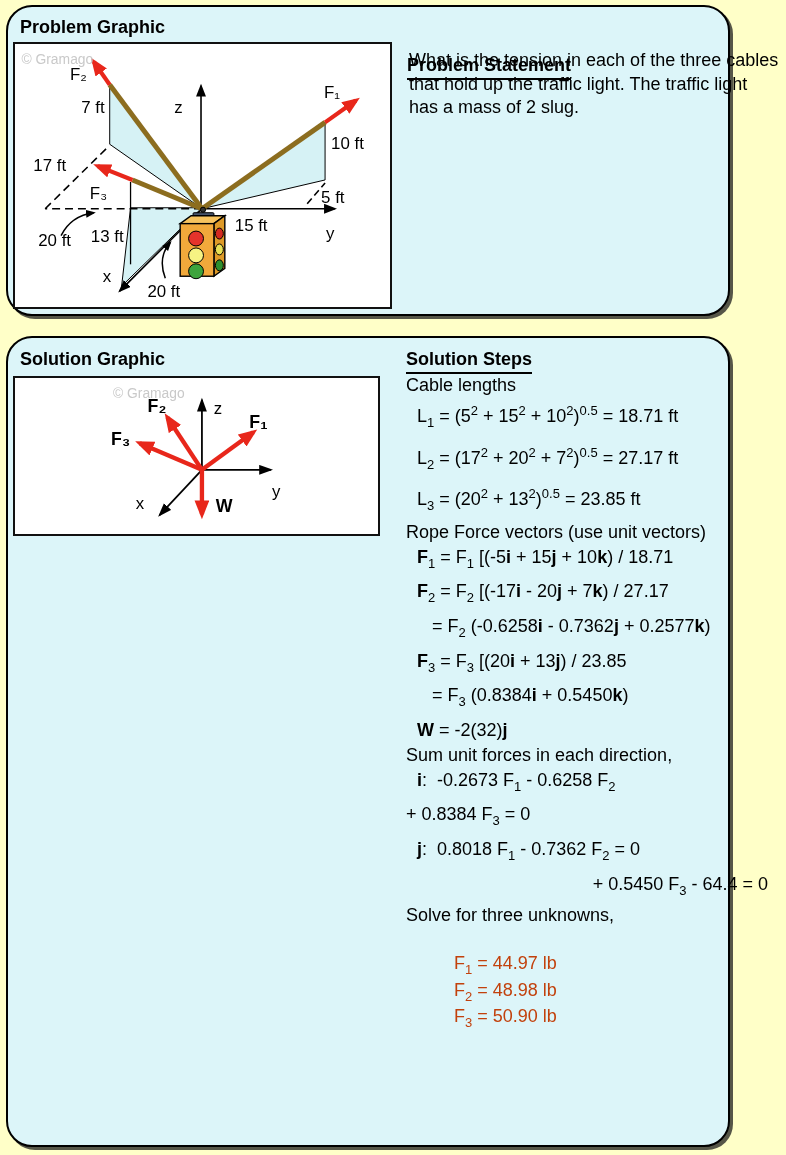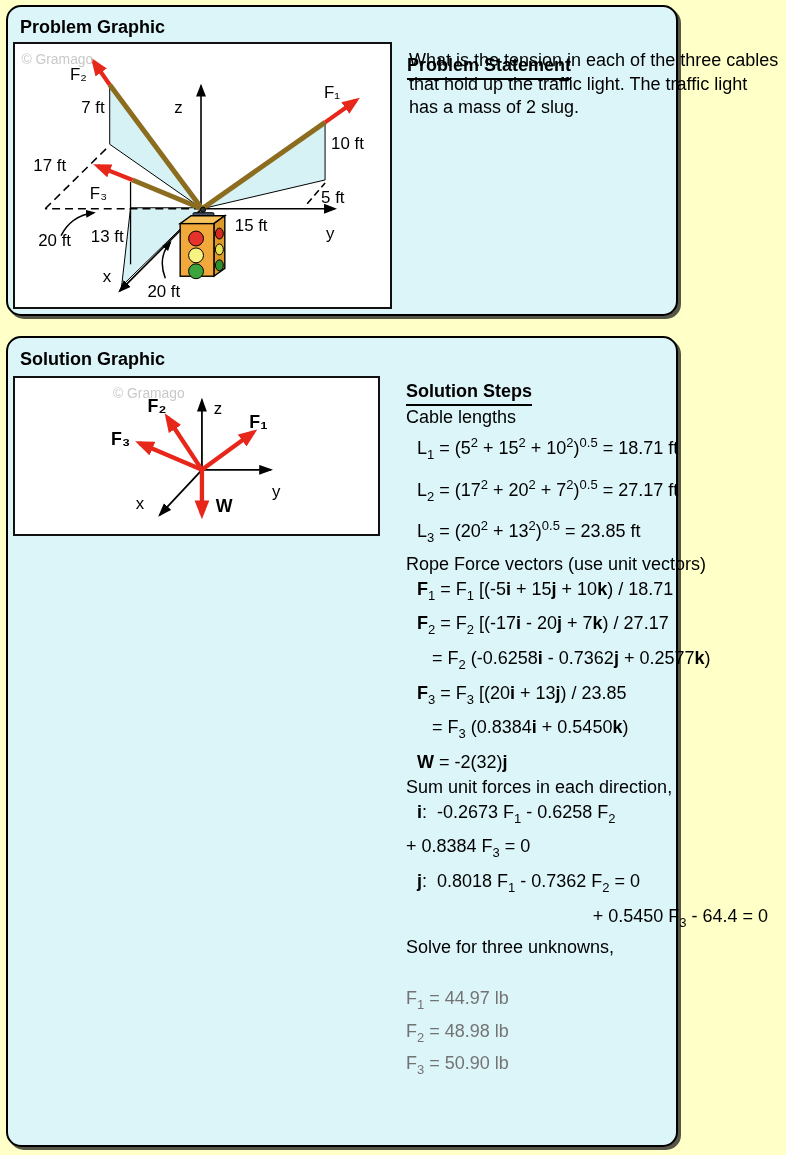--- a/index.html
+++ b/index.html
@@ -5,24 +5,24 @@
   * { margin:0; padding:0; box-sizing:border-box; }
   html,body { width:786px; height:1155px; }
   body {
     background:#FFFFC8;
     font-family:"Liberation Sans","DejaVu Sans",sans-serif;
     color:#000;
     position:relative;
     overflow:hidden;
   }
   .card {
-    position:absolute; left:6px; width:672px;
+    position:absolute; left:6px; width:724px;
     background:#DCF5F9;
     border:2px solid #000;
-    border-radius:15px;
+    border-radius:26px;
     box-shadow:3px 3px 0 rgba(30,30,30,.75);
   }
   #problem-card { top:5px; height:311px; }
   #solution-card { top:336px; height:811px; }
   .card-heading {
     position:absolute; font-size:18px; font-weight:bold; white-space:nowrap;
   }
   .underlined { border-bottom:2px solid #000; padding-bottom:2px; }
   .gfx-panel {
     position:absolute; background:#fff; border:2px solid #111;
@@ -48,21 +48,21 @@
   .steps .eq2 { padding-left:26px; line-height:28px; white-space:pre-wrap; }
   .steps .eqr1 { text-align:left; padding-right:12px; line-height:28px; white-space:pre-wrap; }
   .steps .eqr2 { text-align:right; padding-right:12px;  line-height:28px; white-space:pre-wrap; }
   .steps sub { font-size:13px; }
   .steps sup { font-size:13px; }
   .gap-a { margin-top:10px; }
   .gap-b { margin-top:38px; }
   .gap-c { margin-top:50px; }
   .gap-d { margin-top:40px; }
   .results { margin-top:27px; }
-  .results .red { color:#737373; line-height:26px; }
+  .results .red { color:#c2410c; line-height:20px;margin-left:48px; }
 </style>
 </head>
 <body>
 
 <section class="card" id="problem-card">
   <h2 class="card-heading" style="left:12px; top:10px;">Problem Graphic</h2>
 
   <div class="gfx-panel" id="problem-gfx">
     <svg viewBox="0 0 377 265">
       <defs>
@@ -163,21 +163,21 @@
       <text x="259" y="121">y</text>
       <text x="121" y="133">x</text>
       <text class="blbl" x="133" y="34">F₂</text>
       <text class="blbl" x="236" y="51">F₁</text>
       <text class="blbl" x="96" y="68">F₃</text>
       <text class="blbl" x="202" y="136">W</text>
     </svg>
   </div>
 
   <div class="steps">
-    <h2 class="card-heading underlined" style="position:static; display:inline-block;margin-top:32px;">Solution Steps</h2>
+    <h2 class="card-heading underlined" style="position:static; display:inline-block;">Solution Steps</h2>
 
     <div class="t gap-a">Cable lengths</div>
     <div class="eq">L<sub>1</sub> = (5<sup>2</sup> + 15<sup>2</sup> + 10<sup>2</sup>)<sup>0.5</sup> = 18.71 ft</div>
     <div class="eq">L<sub>2</sub> = (17<sup>2</sup> + 20<sup>2</sup> + 7<sup>2</sup>)<sup>0.5</sup> = 27.17 ft</div>
     <div class="eq">L<sub>3</sub> = (20<sup>2</sup> + 13<sup>2</sup>)<sup>0.5</sup> = 23.85 ft</div>
 
     <div class="t gap-b">Rope Force vectors (use unit vectors)</div>
     <div class="eqf"><b>F</b><sub>1</sub> = F<sub>1</sub> [(-5<b>i</b> + 15<b>j</b> + 10<b>k</b>) / 18.71</div>
     <div class="eqf"><b>F</b><sub>2</sub> = F<sub>2</sub> [(-17<b>i</b> - 20<b>j</b> + 7<b>k</b>) / 27.17</div>
     <div class="eq2">= F<sub>2</sub> (-0.6258<b>i</b> - 0.7362<b>j</b> + 0.2577<b>k</b>)</div>

